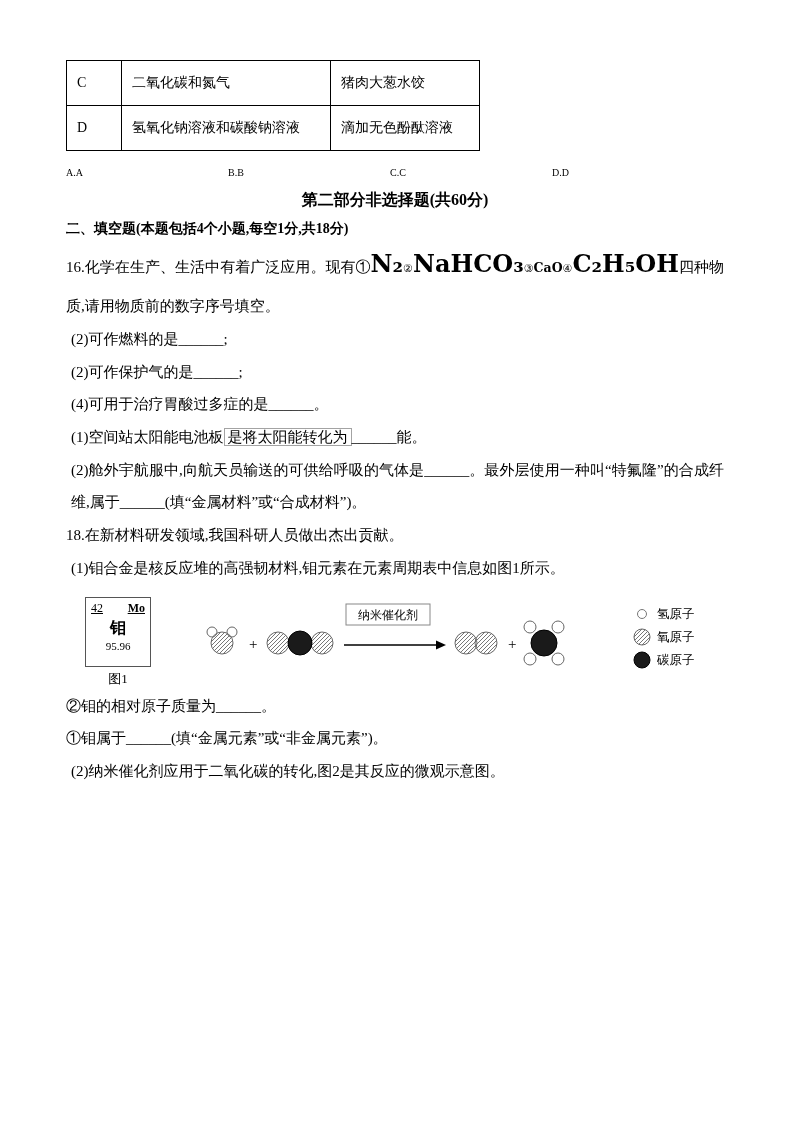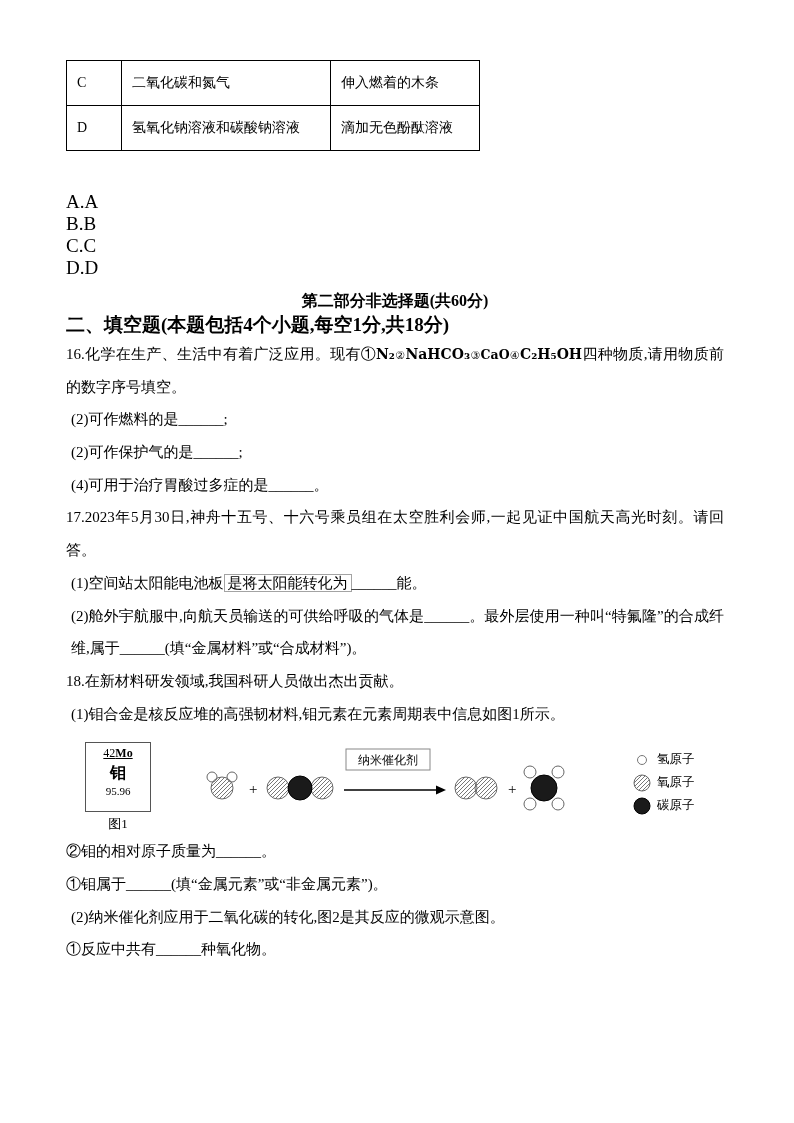--- a/index.html
+++ b/index.html
@@ -12,63 +12,63 @@
   
   table.option-table{border-collapse:collapse;}
   .option-table td{
     border:1px solid #000;font-size:14px;padding:2px 10px;height:40px;
     vertical-align:middle;
   }
   .col-opt{width:34px;}
   .col-sub{width:188px;}
   .col-met{width:128px;}
 
-  .choices{display:flex;margin-top:40px;font-size:19px;flex-direction:column;}
+  .choices{display:flex;margin-top:16px;font-size:10px;}
   .choice{width:162px;}
 
   .section-title{text-align:center;font-weight:bold;font-size:16px;margin-top:12px;}
-  .fill-header{font-weight:bold;font-size:19px;}
+  .fill-header{font-weight:bold;font-size:14px;margin-top:9px;}
 
   .para{font-size:15px;line-height:2.18;text-align:justify;margin:0;}
   .indent{padding-left:5px;}
 
-  .formula{font-family:"DejaVu Serif",serif;font-weight:bold;font-size:14px;}
+  .formula{font-family:"DejaVu Serif",serif;font-weight:bold;font-size:24px;}
   .formula-sm{font-family:"DejaVu Serif",serif;font-weight:bold;font-size:12.5px;}
   .small-mark{font-size:11px;}
   .boxed{border:1px solid #a3a3a3;padding:0 3px;}
 
   
   .figure-row{display:flex;align-items:flex-start;margin:8px 0 2px 6px;}
   .element-cell{width:92px;text-align:center;}
   .element-box{
     width:66px;height:70px;border:1.5px solid #555;margin:4px auto 3px;
     padding:3px 5px;box-sizing:border-box;
   }
-  .el-top{display:flex;justify-content:center;font-size:12px;text-decoration:underline;}
+  .el-top{display:flex;justify-content:space-between;font-size:12px;text-decoration:underline;}
   .el-symbol{font-weight:bold;}
   .el-name{font-size:16px;font-weight:bold;line-height:1.5;}
   .el-mass{font-size:11px;}
   .fig-caption{font-size:13px;margin-top:1px;}
   .reaction-cell{flex:1;text-align:center;}
   .reaction-cell svg{display:block;margin:4px auto 0;}
   .legend-cell{width:92px;padding-top:10px;}
   .legend-row{display:flex;align-items:center;gap:5px;font-size:12.5px;height:23px;}
   .legend-row svg{flex:0 0 auto;}
 </style>
 </head>
 <body>
 
 <div class="page">
 
   <table class="option-table">
     <tbody>
       <tr>
         <td class="col-opt">C</td>
         <td class="col-sub">二氧化碳和氮气</td>
-        <td class="col-met">伸入燃着的木条</td>
+        <td class="col-met">猪肉大葱水饺</td>
       </tr>
       <tr>
         <td class="col-opt">D</td>
         <td class="col-sub">氢氧化钠溶液和碳酸钠溶液</td>
         <td class="col-met">滴加无色酚酞溶液</td>
       </tr>
     </tbody>
   </table>
 
   <div class="choices">
@@ -79,21 +79,20 @@
   </div>
 
   <div class="section-title">第二部分非选择题(共60分)</div>
   <div class="fill-header">二、填空题(本题包括4个小题,每空1分,共18分)</div>
 
   <p class="para"><span>16.化学在生产、生活中有着广泛应用。现有①</span><span class="formula">N₂</span><span class="small-mark">②</span><span class="formula">NaHCO₃</span><span class="small-mark">③</span><span class="formula-sm">CaO</span><span class="small-mark">④</span><span class="formula">C₂H₅OH</span><span>四种物质,请用物质前的数字序号填空。</span></p>
   <p class="para indent">(2)可作燃料的是______;</p>
   <p class="para indent">(2)可作保护气的是______;</p>
   <p class="para indent">(4)可用于治疗胃酸过多症的是______。</p>
 
-  <p class="para">17.2023年5月30日,神舟十五号、十六号乘员组在太空胜利会师,一起见证中国航天高光时刻。请回答。</p>
   <p class="para indent"><span>(1)空间站太阳能电池板</span><span class="boxed">是将太阳能转化为</span><span>______能。</span></p>
   <p class="para indent">(2)舱外宇航服中,向航天员输送的可供给呼吸的气体是______。最外层使用一种叫“特氟隆”的合成纤维,属于______(填“金属材料”或“合成材料”)。</p>
 
   <p class="para">18.在新材料研发领域,我国科研人员做出杰出贡献。</p>
   <p class="para indent">(1)钼合金是核反应堆的高强韧材料,钼元素在元素周期表中信息如图1所示。</p>
 
   <div class="figure-row">
 
     <div class="element-cell">
       <div class="element-box">
@@ -176,15 +175,14 @@
           <circle cx="10" cy="10" r="8" fill="#1a1a1a" stroke="#000" stroke-width="1"></circle>
         </svg>
         <span>碳原子</span>
       </div>
     </div>
   </div>
 
   <p class="para">②钼的相对原子质量为______。</p>
   <p class="para">①钼属于______(填“金属元素”或“非金属元素”)。</p>
   <p class="para indent">(2)纳米催化剂应用于二氧化碳的转化,图2是其反应的微观示意图。</p>
-  <p class="para">①反应中共有______种氧化物。</p>
 
 </div>
 
 </body></html>

